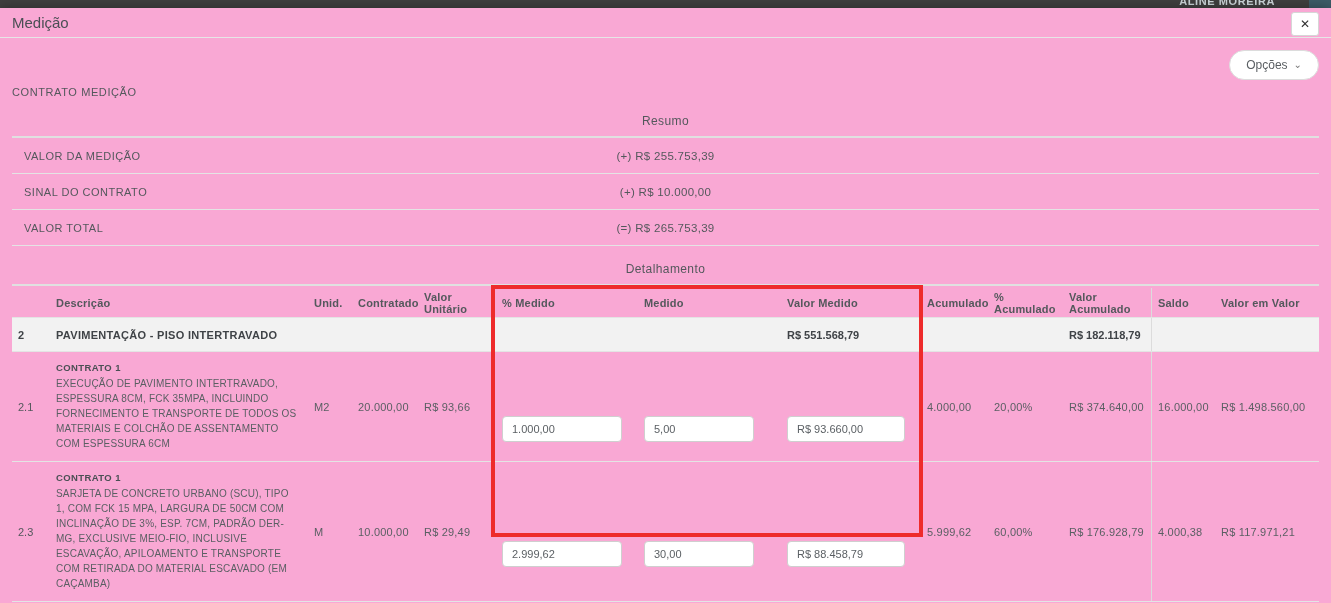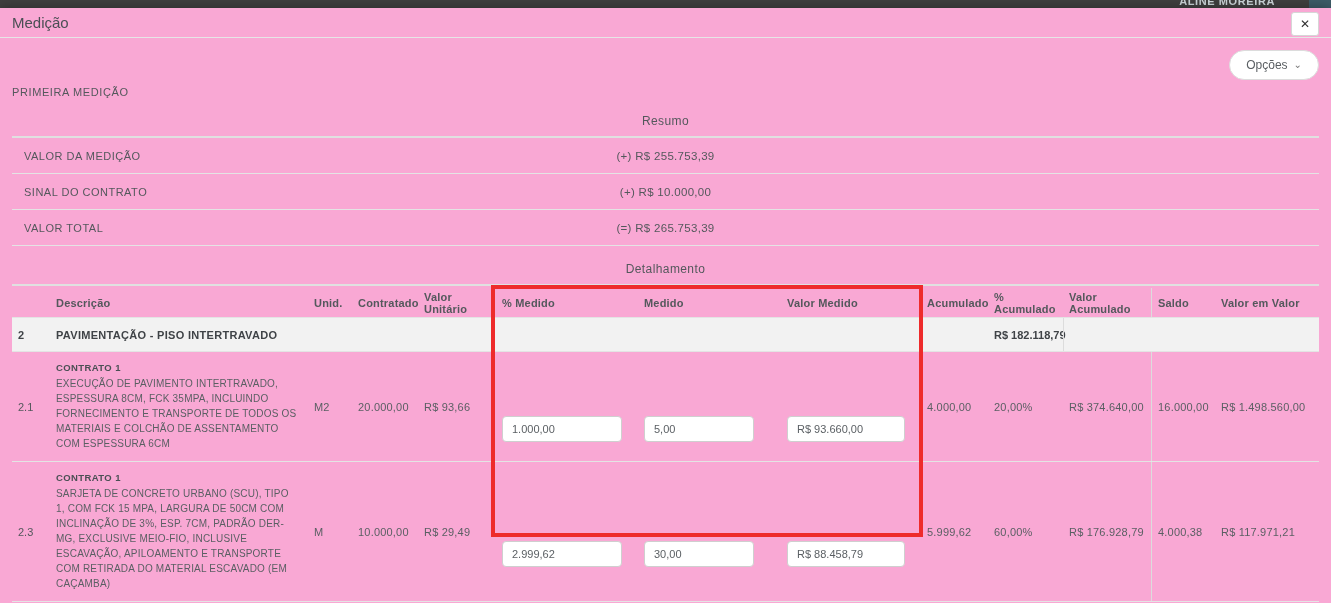--- a/index.html
+++ b/index.html
@@ -123,21 +123,21 @@
 
   <div class="modal-body">
 
     <div class="options-row">
       <button class="options-btn">
         <span>Opções</span>
         <span class="chev">⌄</span>
       </button>
     </div>
 
-    <div class="measure-label">PRIMEIRA MEDIÇÃO</div>
+    <div class="measure-label">CONTRATO MEDIÇÃO</div>
 
     <div class="section-heading">Resumo</div>
     <div class="heading-rule"></div>
 
     <div class="sum-row">
       <span class="sum-label">VALOR DA MEDIÇÃO</span>
       <span class="sum-value">(+) R$ 255.753,39</span>
     </div>
     <div class="sum-row">
       <span class="sum-label">SINAL DO CONTRATO</span>
@@ -170,20 +170,21 @@
       </div>
 
       <div class="trow group-row">
         <div class="code">2</div>
         <div class="bold">PAVIMENTAÇÃO - PISO INTERTRAVADO</div>
         <div></div>
         <div></div>
         <div></div>
         <div></div>
         <div></div>
+        <div class="bold-val">R$ 551.568,79</div>
         <div></div>
         <div></div>
         <div class="bold-val">R$ 182.118,79</div>
         <div class="vline"></div>
         <div></div>
       </div>
 
       <div class="trow data-row">
         <div class="code">2.1</div>
         <div class="desc-cell">

